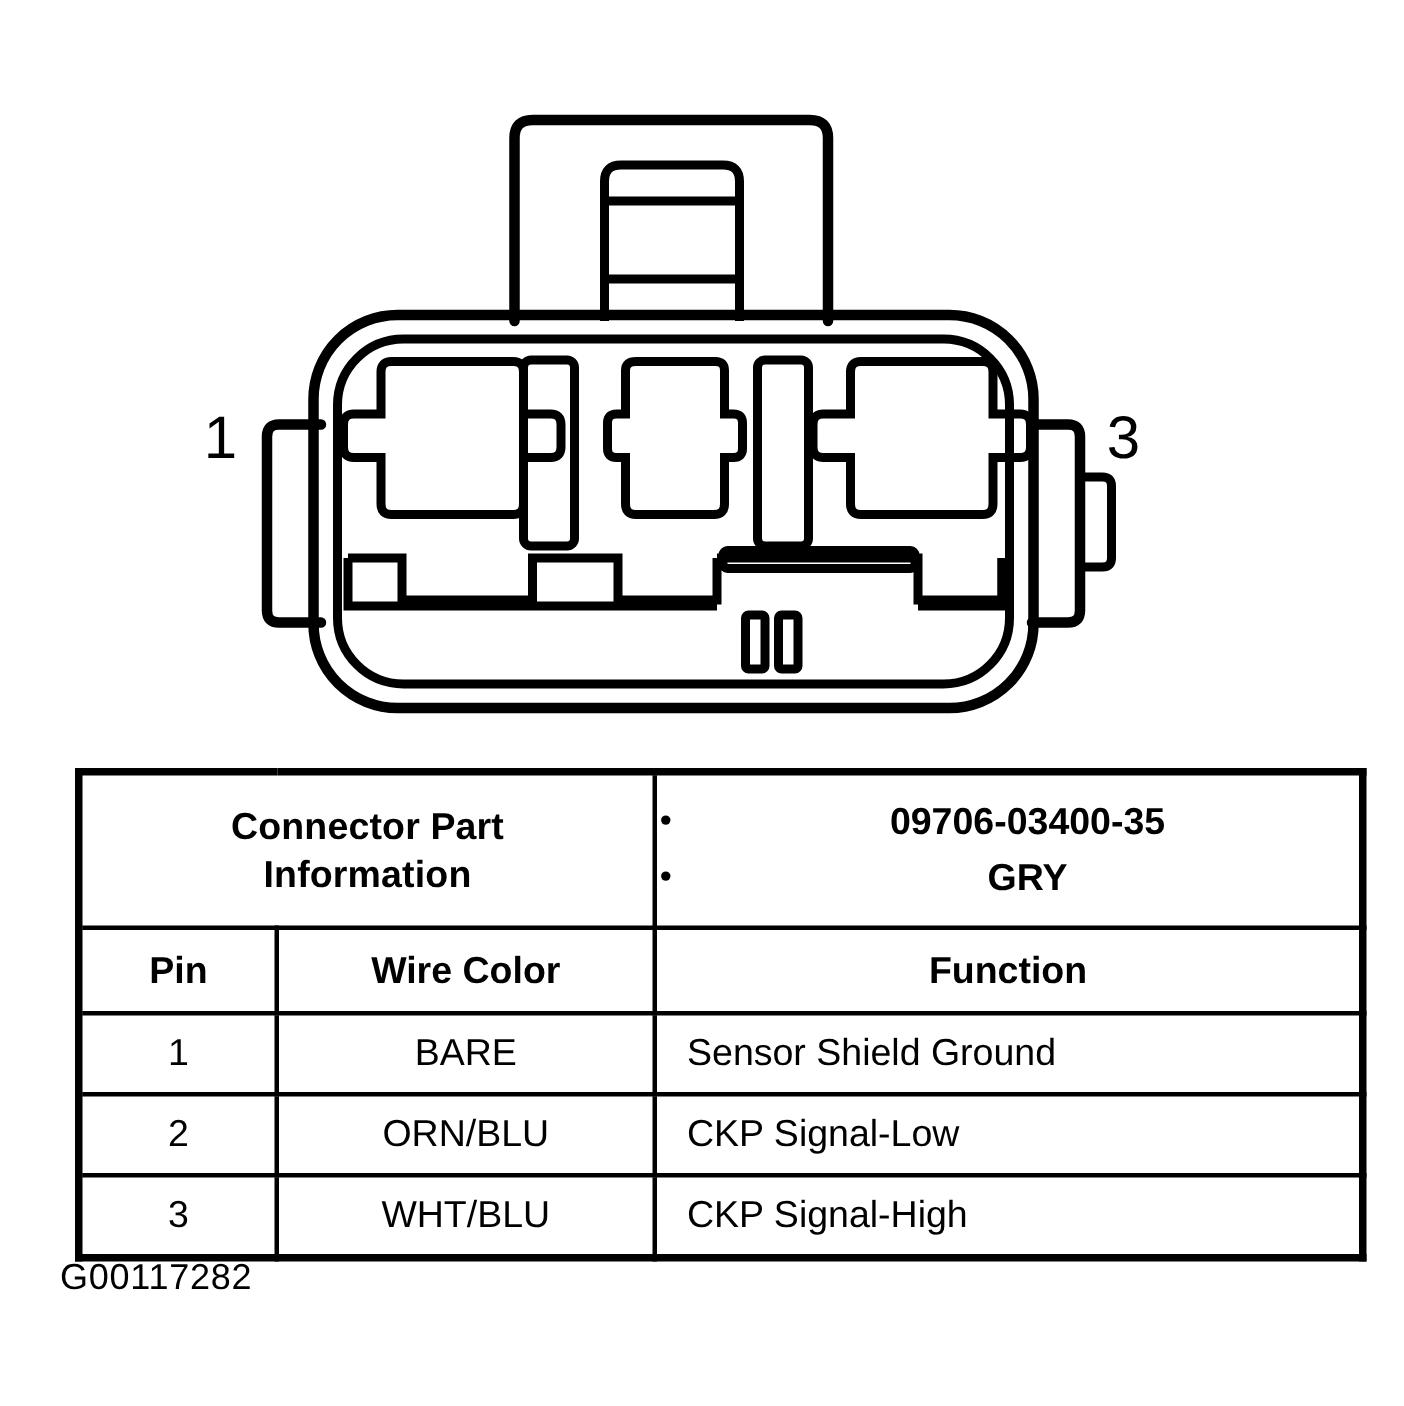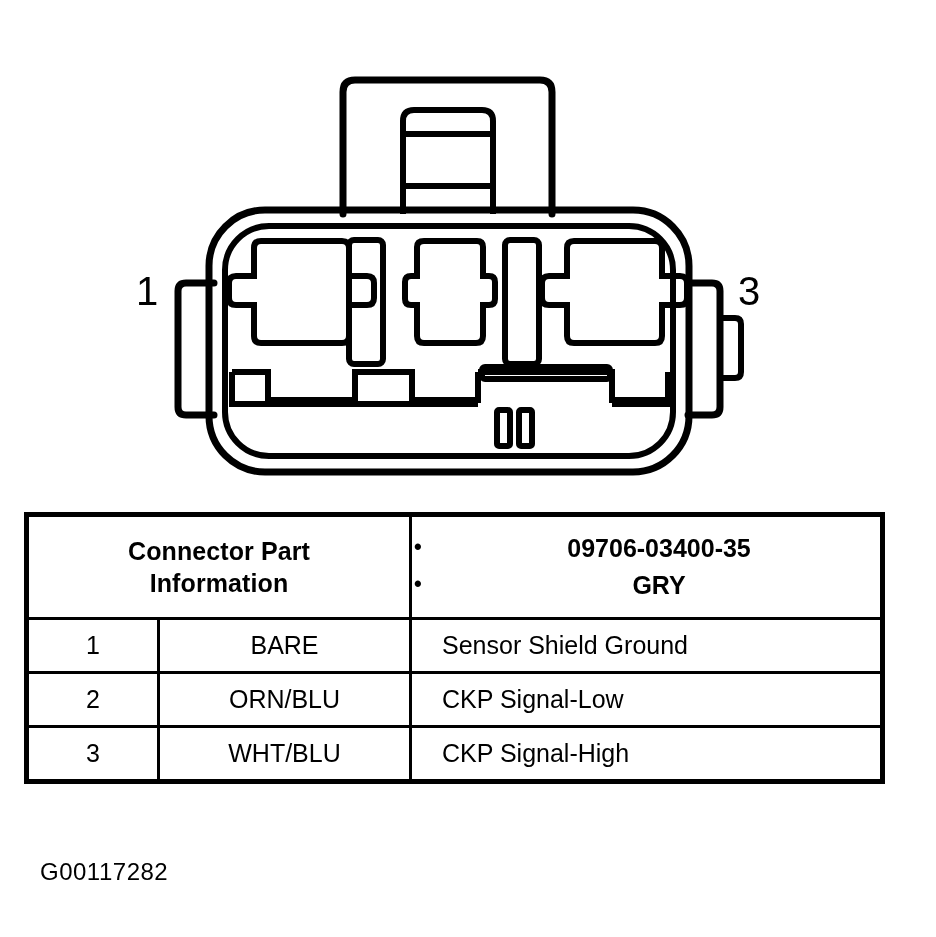--- a/index.html
+++ b/index.html
@@ -54,21 +54,21 @@
   .pin-label {
     font-family: "Liberation Sans", sans-serif;
     font-size: 40px;
     font-weight: 400;
     fill: #000000;
   }
 
   
   #pinout-table-wrap {
     position: absolute;
-    left: 24px;
+    left: 50px;
     top: 512px;
     width: 704px;
   }
   table.pinout {
     border-collapse: collapse;
     width: 856px;
     table-layout: fixed;
     background: #ffffff;
   }
   table.pinout td {
@@ -126,34 +126,33 @@
     font-size: 25px;
     font-weight: bold;
   }
   .body-cell {
     height: 51px;
     font-size: 25px;
     font-weight: normal;
   }
   .body-cell.func {
     text-align: left;
-    padding-left: 30px;
+    padding-left: 20px;
   }
 
   
   #figure-caption {
     position: absolute;
     left: 40px;
     top: 838px;
     font-family: "Liberation Sans", sans-serif;
     font-size: 24px;
     font-weight: normal;
     color: #000000;
     letter-spacing: .5px;
-    margin-top: 20px;
   }
 </style>
 </head>
 <body>
 
 <div id="page">
 
   <div id="connector-figure">
     <svg id="connector-svg" viewBox="0 0 936 500" xmlns="http://www.w3.org/2000/svg">
 
@@ -293,20 +292,25 @@
                 <span>09706-03400-35</span>
               </li>
               <li>
                 <span class="bullet">•</span>
                 <span>GRY</span>
               </li>
             </ul>
           </td>
         </tr>
 
+        <tr>
+          <td class="hdr-cell">Pin</td>
+          <td class="hdr-cell">Wire Color</td>
+          <td class="hdr-cell">Function</td>
+        </tr>
 
         <tr>
           <td class="body-cell">1</td>
           <td class="body-cell">BARE</td>
           <td class="body-cell func">Sensor Shield Ground</td>
         </tr>
 
         <tr>
           <td class="body-cell">2</td>
           <td class="body-cell">ORN/BLU</td>

